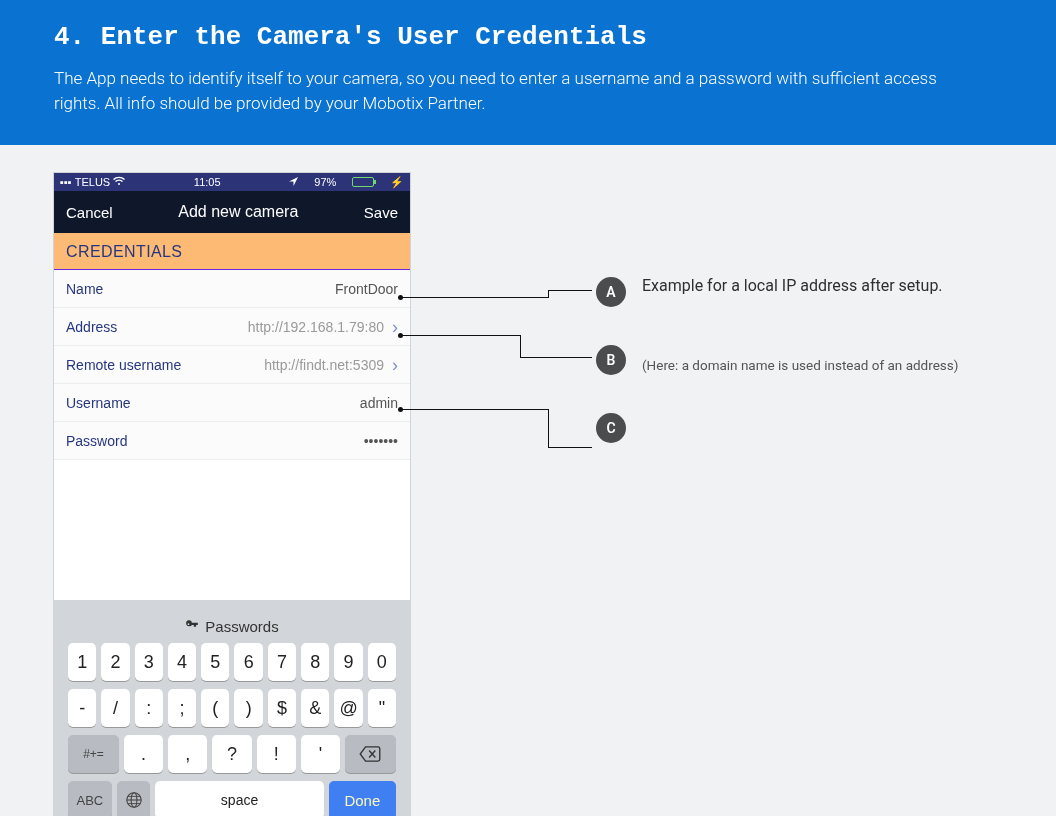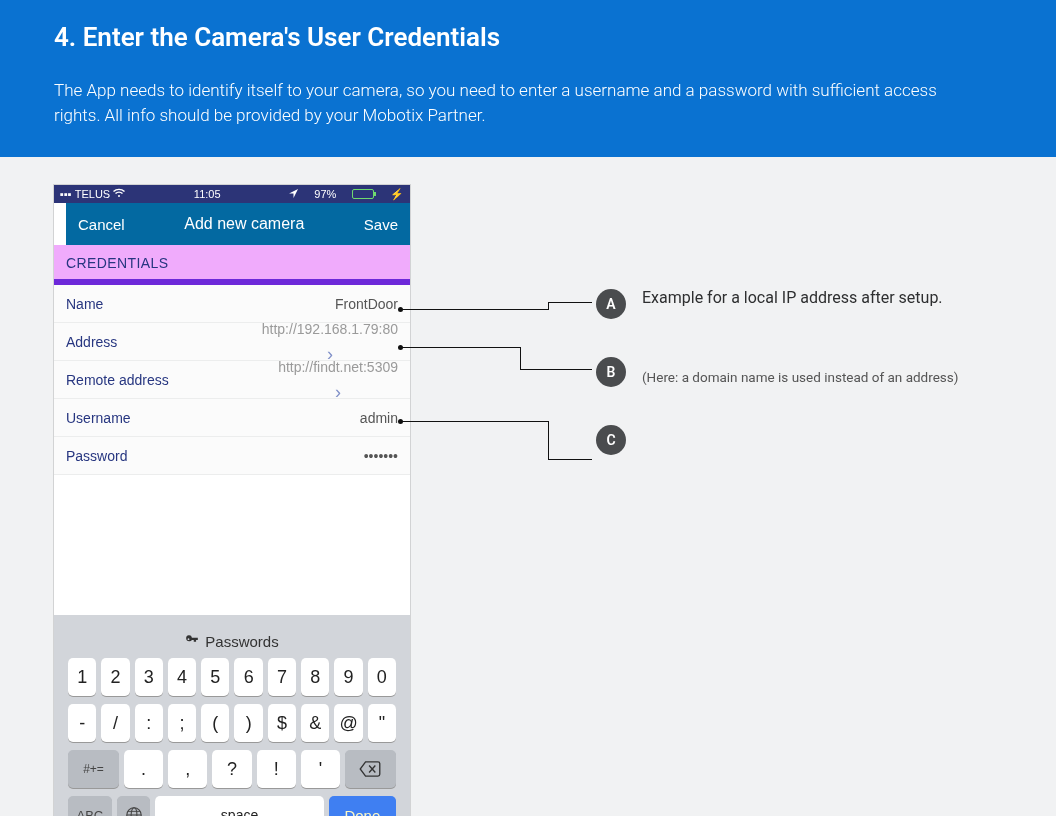--- a/index.html
+++ b/index.html
@@ -11,21 +11,22 @@
     overflow: hidden;
   }
   .header {
     background: #0a72d1;
     color: #fff;
     padding: 22px 54px 30px 54px;
   }
   .header h1 {
     font-size: 26px;
     font-weight: 600;
-    margin-bottom: 26px;
+    margin-bottom: 14px;
+    font-family: Liberation Mono, monospace;
   }
   .header p {
     font-size: 17px;
     font-weight: 300;
     line-height: 1.45;
     max-width: 900px;
   }
   .content {
     position: relative;
     padding: 28px 54px;
@@ -60,53 +61,52 @@
     position:absolute;
     right:-3px; top:2px; width:2px; height:4px;
     background:#6fd96f;
   }
   .battery .fill {
     background:#5dd25d;
     height:100%;
     width:95%;
   }
   .navbar {
-    background: #0369a1;
+    background: #0f172a;
     color: #fff;
     height: 42px;
     display: flex;
     align-items: center;
     justify-content: space-between;
     padding: 0 12px;
     font-size: 15px;
-    margin-left: 12px;
   }
   .navbar .center { font-size: 16px; }
   .section-header {
-    background:#f0abfc;
+    background:#fdba74;
     color:#273680;
-    font-size: 14px;
+    font-size: 16px;
     letter-spacing: 0.4px;
     padding: 10px 12px 8px 12px;
-    border-bottom: 6px solid #6d28d9;
+    border-bottom: 1px solid #6d28d9;
   }
   .row {
     height: 38px;
     display:flex;
     align-items:center;
     justify-content: space-between;
     padding: 0 12px;
     font-size: 14px;
     border-bottom: 1px solid #eceded;
     background:#fbfbfb;
     text-align:center;
   }
   .row .label { color:#273680; }
   .row .value { color:#555; display:flex; align-items:center; gap:8px; }
-  .row .value.gray { color:#9a9a9a;flex-direction:column; }
+  .row .value.gray { color:#9a9a9a; }
   .chev { color:#8090c8; font-size: 18px; line-height:1; }
   .blank-area {
     height: 140px;
     background:#fff;
   }
   .keyboard {
     background:#d2d5da;
     padding: 14px;
   }
   .suggest {
@@ -220,21 +220,21 @@
       <span class="value">FrontDoor</span>
     </div>
     <div class="row">
       <span class="label">Address</span>
       <span class="value gray">
         <span>http://192.168.1.79:80</span>
         <span class="chev">›</span>
       </span>
     </div>
     <div class="row">
-      <span class="label">Remote address</span>
+      <span class="label">Remote username</span>
       <span class="value gray">
         <span>http://findt.net:5309</span>
         <span class="chev">›</span>
       </span>
     </div>
     <div class="row">
       <span class="label">Username</span>
       <span class="value">admin</span>
     </div>
     <div class="row">

